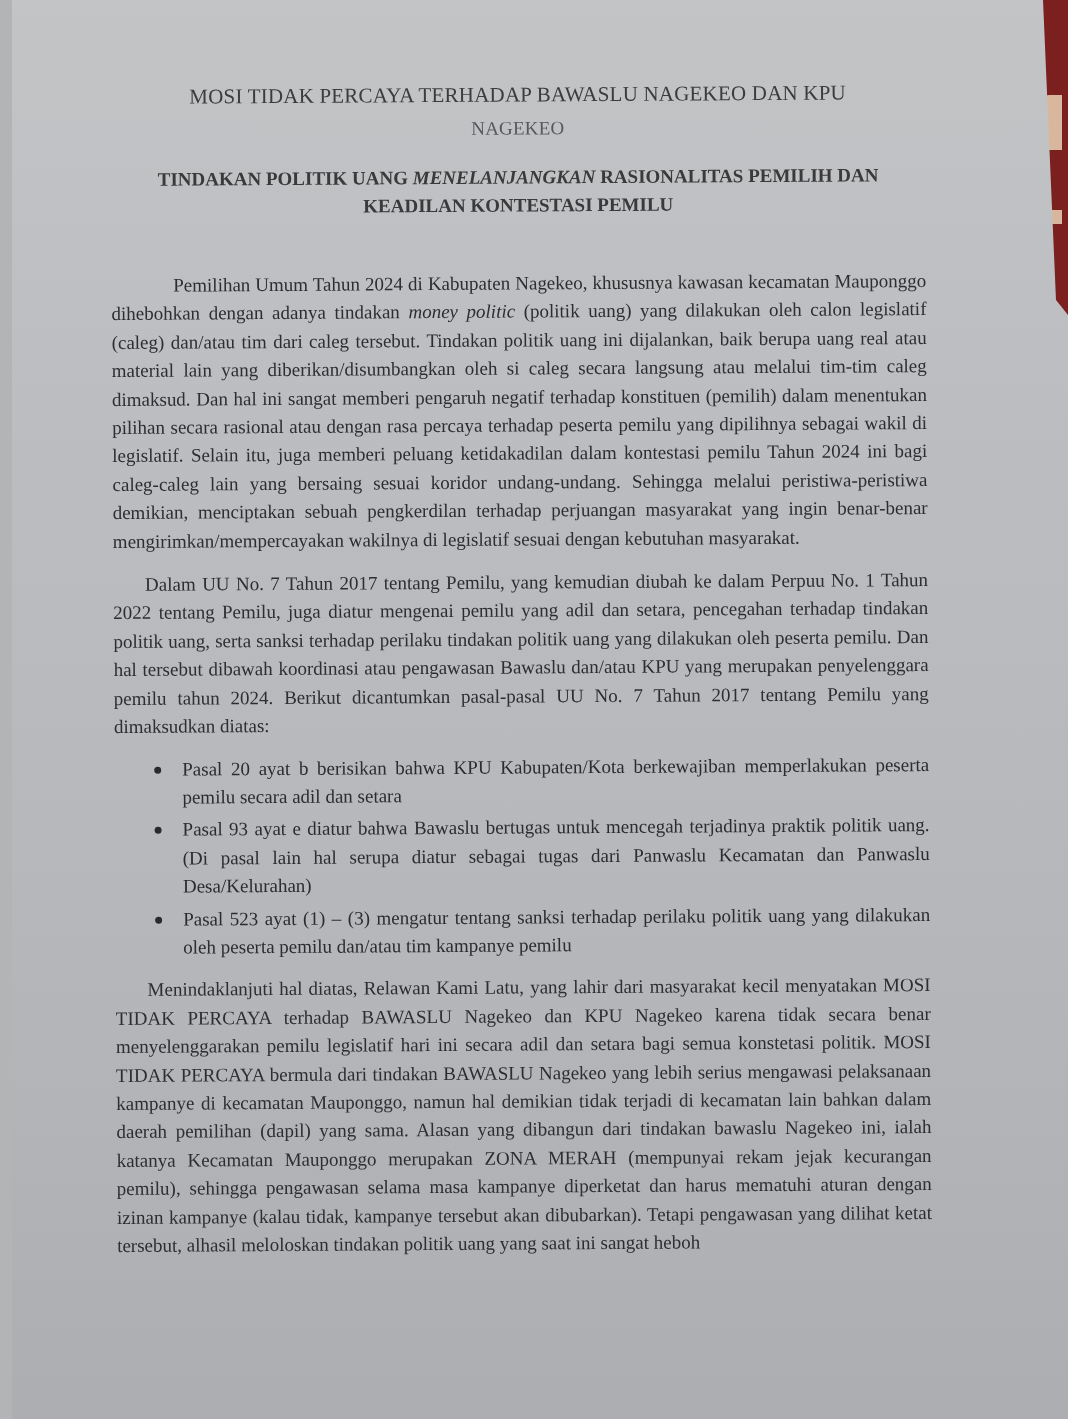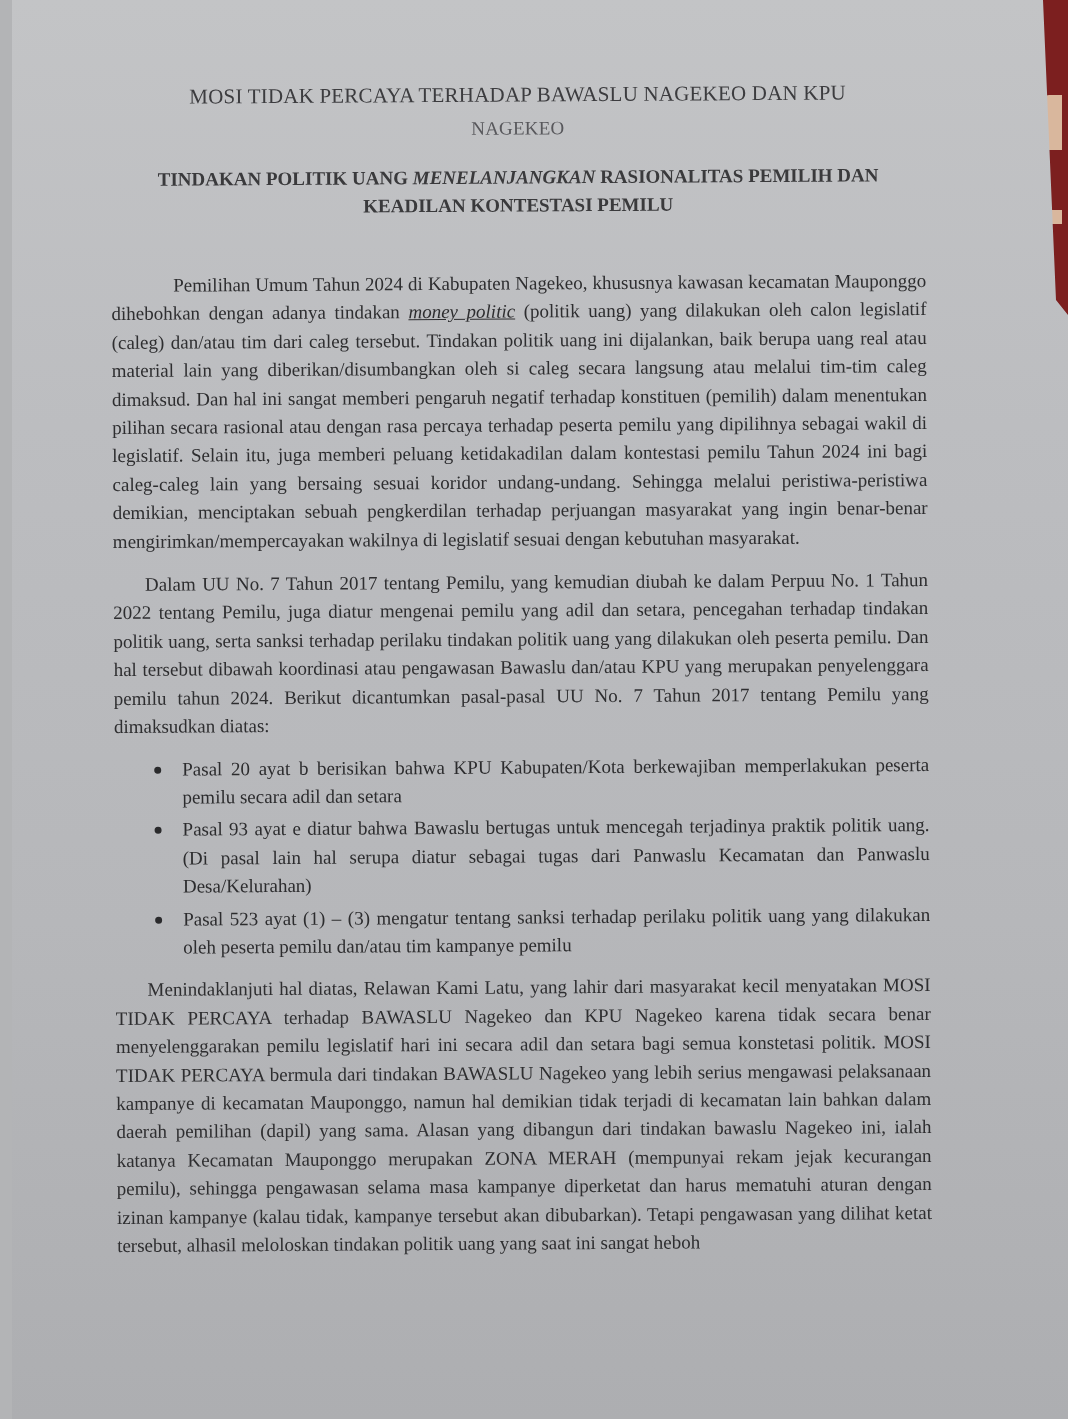--- a/index.html
+++ b/index.html
@@ -93,21 +93,21 @@
     }
     .bullets li .dot {
       position: absolute;
       left: -28px;
       top: 11px;
       width: 7px;
       height: 7px;
       border-radius: 50%;
       background: #2a2a2c;
     }
-    em.ital { font-style: italic; text-decoration: underline; }
+    em.ital { font-style: italic; }
   </style>
 </head>
 <body>
 
 <div class="fabric">
   <div class="motif m1"></div>
   <div class="motif m2"></div>
 </div>
 
 <div class="page">

